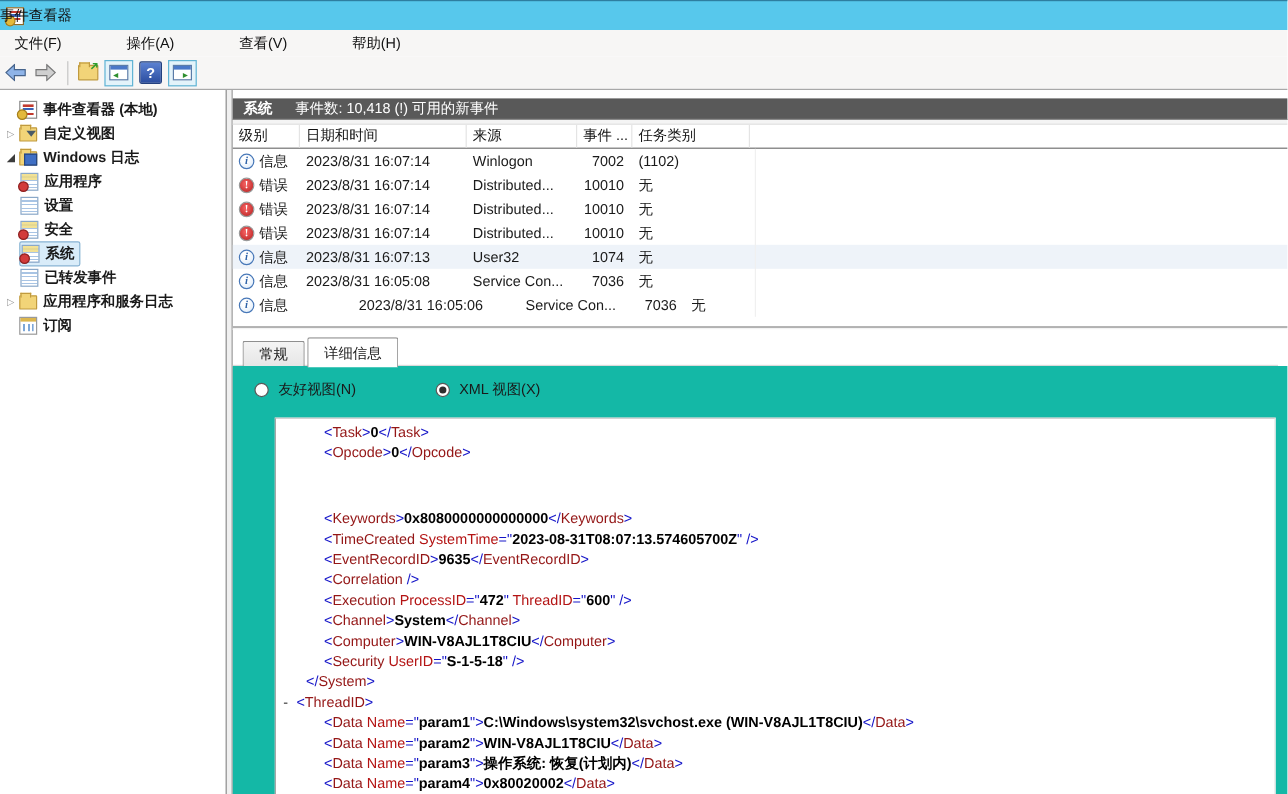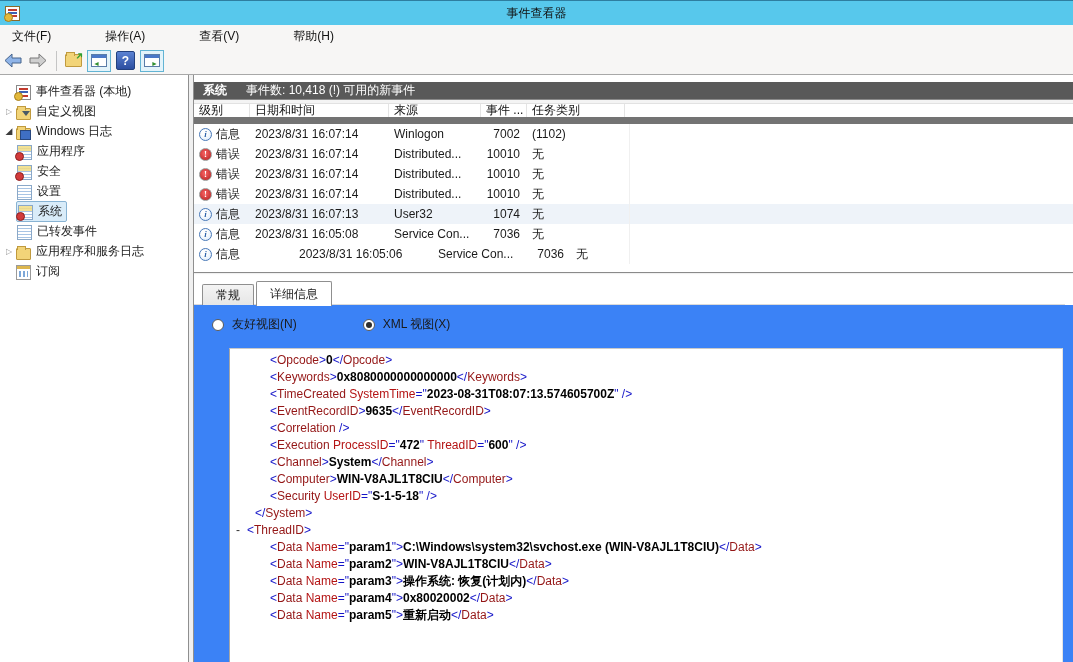--- a/index.html
+++ b/index.html
@@ -6,21 +6,21 @@
   html,body { width:1073px; height:662px; overflow:hidden; }
   body { font-family:"Liberation Sans","DejaVu Sans",sans-serif; font-size:12px; color:#1a1a1a; background:#fff; }
   .window { width:1073px; height:662px; display:flex; flex-direction:column; background:#fff; }
 
   
   .titlebar { height:25px; background:#57c8ec; border-top:1px solid #2e7ea0; display:flex; align-items:center; position:relative; flex:none; }
   .app-icon { width:15px; height:15px; margin-left:5px; background:#fdfdfd; border:1px solid #8a6a2a; position:relative; }
   .app-icon::before { content:""; position:absolute; left:2px; top:2px; right:2px; height:9px;
       background:repeating-linear-gradient(#c23a2e 0 2px,#fff 2px 3px,#3a62b5 3px 5px,#fff 5px 6px); }
   .app-icon::after { content:""; position:absolute; left:-2px; bottom:-2px; width:7px; height:7px; border-radius:50%; background:#e3b93c; border:1px solid #a67f1b; }
-  .title { position:absolute; left:0; right:0; text-align:center; color:#111; }
+  .title { position:absolute; left:0; right:0; color:#111; }
 
   
   .menubar { height:22px; background:#f7f6f5; display:flex; align-items:center; padding-left:3px; flex:none;gap:36px; }
   .menu-item { padding:3px 9px; color:#111; }
 
   
   .toolbar { height:28px; background:#f7f6f5; border-bottom:1px solid #a8a8a8; display:flex; align-items:center; padding-left:3px; gap:5px; flex:none; }
   .tb-sep { width:1px; height:20px; background:#c5c5c5; margin:0 3px; }
   .tb-btn { display:flex; align-items:center; justify-content:center; }
   .boxed { width:24px; height:22px; border:1px solid #62b4d4; background:#e3f3fa; }
@@ -37,21 +37,21 @@
   .content { flex:1; display:flex; min-height:0; }
   .sidebar { width:188px; background:#fff; padding-top:6px; flex:none; }
   .v-divider { width:6px; flex:none; background:#f0f0f0; border-left:1px solid #8f8f8f; border-right:1px solid #8f8f8f; }
   .main { flex:1; display:flex; flex-direction:column; min-width:0; background:#fff; }
 
   
   .tree-item { height:20px; display:flex; align-items:center; white-space:nowrap; }
   .tree-item .arrow { width:12px; flex:none; text-align:center; font-size:8px; color:#9a9a9a; }
   .tree-item .arrow.exp { color:#3c3c3c; font-size:9px; }
   .d0 { padding-left:3px; } .d1 { padding-left:3px; } .d2 { padding-left:16px; }
-  .selwrap { display:flex; align-items:flex-end; padding:1px 4px 1px 1px; }
+  .selwrap { display:flex; align-items:center; padding:1px 4px 1px 1px;font-weight:bold; }
   .selwrap.sel { background:#d9ecf9; border:1px solid #88b3d3; border-radius:2px; }
   .ticon { width:15px; height:15px; position:relative; margin-right:5px; flex:none; }
   .i-event-viewer { background:#fff; border:1px solid #8a8a8a; }
   .i-event-viewer::before { content:""; position:absolute; inset:2px; background:repeating-linear-gradient(#c23a2e 0 2px,#fff 2px 3px,#3a62b5 3px 5px,#fff 5px 7px); }
   .i-event-viewer::after { content:""; position:absolute; left:-3px; bottom:-2px; width:7px; height:7px; border-radius:50%; background:#e3b93c; border:1px solid #a67f1b; }
   .i-folder, .i-folder-filter, .i-folder-windows { background:#f2d478; border:1px solid #c09a3e; border-radius:1px; margin-top:2px; height:12px; }
   .i-folder::before, .i-folder-filter::before, .i-folder-windows::before { content:""; position:absolute; top:-3px; left:0; width:7px; height:3px; background:#f2d478; border:1px solid #c09a3e; border-bottom:none; }
   .i-folder-filter::after { content:""; position:absolute; right:0px; top:2px; border:4px solid transparent; border-top:5px solid #4a5a66; }
   .i-folder-windows::after { content:""; position:absolute; right:-1px; top:1px; width:9px; height:8px; background:#3f6fc4; border:1px solid #28477e; }
   .i-log, .i-log-alert { background:repeating-linear-gradient(#ffffff 0 2px,#a8c4e4 2px 3px); border:1px solid #8aa8c8; }
@@ -61,21 +61,21 @@
   .i-subscription::before { content:""; position:absolute; left:0; top:0; right:0; height:3px; background:#dcb64e; }
   .i-subscription::after { content:""; position:absolute; left:2px; bottom:2px; width:9px; height:6px;
       background:repeating-linear-gradient(90deg,#7da7d8 0 2px,#fff 2px 4px); }
 
   
   .summary-bar { margin-top:7px; height:18px; background:#595959; border-bottom:1px solid #8a8a8a; color:#fff; display:flex; align-items:center; padding-left:9px; flex:none; }
   .summary-bar b { margin-right:19px; font-weight:bold; }
   .band-gap { height:4px; background:#f4f4f4; border-bottom:1px solid #e2e2e2; flex:none; }
 
   
-  .thead { height:20px; display:flex; border-bottom:7px solid #737373; flex:none; }
+  .thead { height:20px; display:flex; border-bottom:1px solid #737373; flex:none; }
   .th { border-right:1px solid #e4e4e4; padding-left:5px; display:flex; align-items:center; color:#111; }
   .tbody { flex:none; position:relative; }
   .tbody::after { content:""; position:absolute; left:435px; top:0; bottom:0; width:1px; background:#f0f0f0; }
   .row { height:20px; display:flex; align-items:center; }
   .row.sel { background:#eef3f9; }
   .cell { padding-left:5px; overflow:hidden; white-space:nowrap; flex:none; display:flex; align-items:center; }
   .cell.num { justify-content:flex-end; padding-right:7px; padding-left:0; }
   .lvl-icon { width:13px; height:13px; border-radius:50%; flex:none; margin:0 4px 0 0; text-align:center;
       font:bold 9px "Liberation Serif","DejaVu Serif",serif; line-height:11px; }
   .lvl-info { background:radial-gradient(circle at 40% 35%, #ffffff 25%, #d7e7f8); border:1px solid #4878b8; color:#2d62a8; font-style:italic; }
@@ -85,21 +85,21 @@
   .splitter { height:3px; background:#f0f0f0; border-top:1px solid #8a8a8a; border-bottom:1px solid #fdfdfd; flex:none; }
 
   
   .detail { flex:1; display:flex; flex-direction:column; min-height:0; }
   .detail-title { height:27px; line-height:26px; padding-left:7px; border-bottom:1px solid #cccccc; flex:none; color:#111; }
   .tabstrip { height:30px; padding-left:8px; display:flex; align-items:flex-end; position:relative; flex:none; }
   .tabstrip::after { content:""; position:absolute; left:0; right:8px; bottom:0; height:1px; background:#dadada; }
   .tab { height:21px; padding:0 13px; border:1px solid #8f8f8f; border-bottom:none; border-radius:2px 2px 0 0;
       background:linear-gradient(#f4f4f4,#e6e6e6); display:flex; align-items:center; margin-right:2px; position:relative; z-index:1; }
   .tab.active { height:25px; background:#fff; z-index:3; margin-bottom:-1px; }
-  .pane { flex:1; position:relative; background:#3b82f6; min-height:0; }
+  .pane { flex:1; position:relative; background:#14b8a6; min-height:0; }
   .radios { position:absolute; top:11px; left:18px; display:flex; align-items:center; }
   .radio { display:flex; align-items:center; }
   .radio + .radio { margin-left:66px; }
   .rb { width:12px; height:12px; border:1px solid #5a5a5a; border-radius:50%; background:#fff; margin-right:8px; position:relative; flex:none; }
   .rb.checked::after { content:""; position:absolute; inset:2px; border-radius:50%; background:#2e2e2e; }
 
   
   .xmlbox { position:absolute; left:35px; right:10px; top:43px; bottom:0; background:#fff;
       border-top:1px solid #c9c9c9; border-left:1px solid #a6a6a6; border-right:1px solid #e4e4e4; overflow:hidden; padding-top:3px; }
   .xline { height:17px; line-height:17px; white-space:pre; position:relative; font-size:12px; }
@@ -180,28 +180,28 @@
           </span>
         </div>
         <div class="tree-item d2">
           <span class="selwrap">
             <span class="ticon i-log-alert"></span>
             <span>应用程序</span>
           </span>
         </div>
         <div class="tree-item d2">
           <span class="selwrap">
+            <span class="ticon i-log"></span>
+            <span>设置</span>
+          </span>
+        </div>
+        <div class="tree-item d2">
+          <span class="selwrap">
             <span class="ticon i-log-alert"></span>
             <span>安全</span>
-          </span>
-        </div>
-        <div class="tree-item d2">
-          <span class="selwrap">
-            <span class="ticon i-log"></span>
-            <span>设置</span>
           </span>
         </div>
         <div class="tree-item d2">
           <span class="selwrap sel">
             <span class="ticon i-log-alert"></span>
             <span>系统</span>
           </span>
         </div>
         <div class="tree-item d2">
           <span class="selwrap">
@@ -327,22 +327,23 @@
               <label class="radio">
                 <span class="rb"></span>
                 <span>友好视图(N)</span>
               </label>
               <label class="radio">
                 <span class="rb checked"></span>
                 <span>XML 视图(X)</span>
               </label>
             </div>
           <div class="xmlbox" id="xmlbox">
+              <div class="xline" style="padding-left: 40px;"><span class="xd">&lt;</span><span class="xn">Task</span><span class="xd">&gt;</span><span class="xv">0</span><span class="xd">&lt;/</span><span class="xn">Task</span><span class="xd">&gt;</span></div>
               <div class="xline" style="padding-left: 40px;"><span class="xd">&lt;</span><span class="xn">Opcode</span><span class="xd">&gt;</span><span class="xv">0</span><span class="xd">&lt;/</span><span class="xn">Opcode</span><span class="xd">&gt;</span></div>
-              <div class="xline" style="padding-left: 40px;"><span class="xd">&lt;</span><span class="xn">Keywords</span><span class="xd">&gt;</span><span class="xv">0x8080000000000000</span><span class="xd">&lt;/</span><span class="xn">Keywords</span><span class="xd">&gt;</span></div>
+              <div class="xline" style="padding-left: 40px; margin-top: 38px;"><span class="xd">&lt;</span><span class="xn">Keywords</span><span class="xd">&gt;</span><span class="xv">0x8080000000000000</span><span class="xd">&lt;/</span><span class="xn">Keywords</span><span class="xd">&gt;</span></div>
               <div class="xline" style="padding-left: 40px;"><span class="xd">&lt;</span><span class="xn">TimeCreated </span><span class="xa">SystemTime</span><span class="xd">="</span><span class="xv">2023-08-31T08:07:13.574605700Z</span><span class="xd">" /&gt;</span></div>
               <div class="xline" style="padding-left: 40px;"><span class="xd">&lt;</span><span class="xn">EventRecordID</span><span class="xd">&gt;</span><span class="xv">9635</span><span class="xd">&lt;/</span><span class="xn">EventRecordID</span><span class="xd">&gt;</span></div>
               <div class="xline" style="padding-left: 40px;"><span class="xd">&lt;</span><span class="xn">Correlation</span><span class="xd"> /&gt;</span></div>
               <div class="xline" style="padding-left: 40px;"><span class="xd">&lt;</span><span class="xn">Execution </span><span class="xa">ProcessID</span><span class="xd">="</span><span class="xv">472</span><span class="xd">" </span><span class="xa">ThreadID</span><span class="xd">="</span><span class="xv">600</span><span class="xd">" /&gt;</span></div>
               <div class="xline" style="padding-left: 40px;"><span class="xd">&lt;</span><span class="xn">Channel</span><span class="xd">&gt;</span><span class="xv">System</span><span class="xd">&lt;/</span><span class="xn">Channel</span><span class="xd">&gt;</span></div>
               <div class="xline" style="padding-left: 40px;"><span class="xd">&lt;</span><span class="xn">Computer</span><span class="xd">&gt;</span><span class="xv">WIN-V8AJL1T8CIU</span><span class="xd">&lt;/</span><span class="xn">Computer</span><span class="xd">&gt;</span></div>
               <div class="xline" style="padding-left: 40px;"><span class="xd">&lt;</span><span class="xn">Security </span><span class="xa">UserID</span><span class="xd">="</span><span class="xv">S-1-5-18</span><span class="xd">" /&gt;</span></div>
               <div class="xline" style="padding-left: 25px;"><span class="xd">&lt;/</span><span class="xn">System</span><span class="xd">&gt;</span></div>
               <div class="xline" style="padding-left: 17px;"><span class="xmk">-</span><span class="xd">&lt;</span><span class="xn">ThreadID</span><span class="xd">&gt;</span></div>
               <div class="xline" style="padding-left: 40px;"><span class="xd">&lt;</span><span class="xn">Data </span><span class="xa">Name</span><span class="xd">="</span><span class="xv">param1</span><span class="xd">"&gt;</span><span class="xv">C:\Windows\system32\svchost.exe (WIN-V8AJL1T8CIU)</span><span class="xd">&lt;/</span><span class="xn">Data</span><span class="xd">&gt;</span></div>

